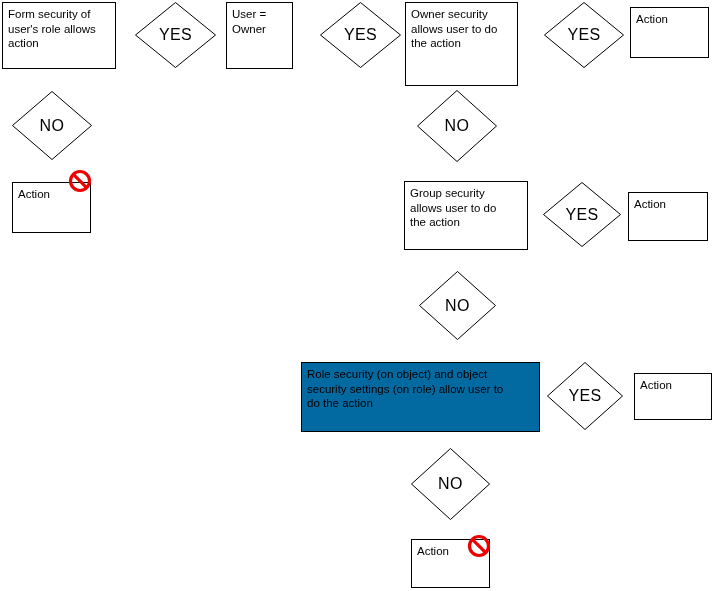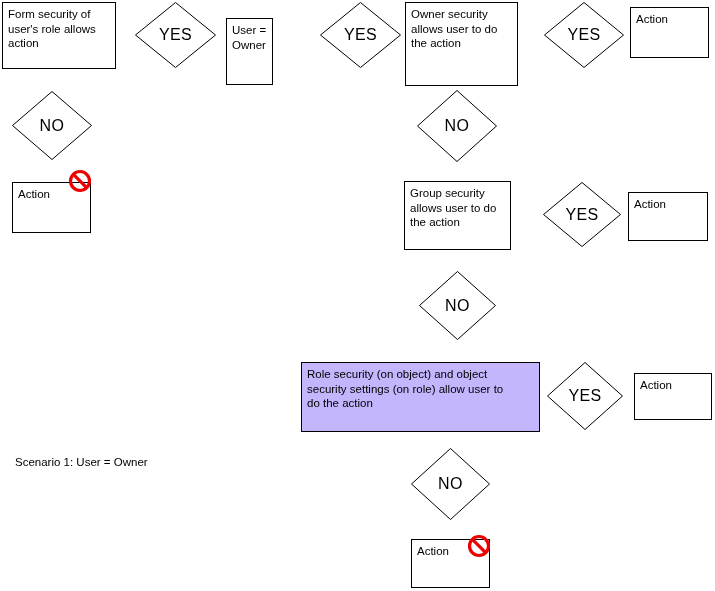--- a/index.html
+++ b/index.html
@@ -74,21 +74,21 @@
 <div id="canvas" style="background: rgb(255, 255, 255);">
     <div class="node-box" style="left: 2px; top: 2px; width: 114px; height: 67px; border-color: rgb(0, 0, 0); background: rgb(255, 255, 255);">Form security of
 user's role allows
 action</div>
     <div class="node-diamond" style="left: 135px; top: 2px; width: 81px; height: 66px;">
       <svg width="81" height="66">
         <polygon points="40.5,0.5 80.5,33 40.5,65.5 0.5,33" fill="#ffffff" stroke="#000000" stroke-width="1"></polygon>
       </svg>
       <div class="diamond-label">YES</div>
     </div>
-    <div class="node-box" style="left: 226px; top: 2px; width: 47px; height: 67px; border-color: rgb(0, 0, 0); background: rgb(255, 255, 255); margin-top: 16px;">User =
+    <div class="node-box" style="left: 226px; top: 2px; width: 67px; height: 67px; border-color: rgb(0, 0, 0); background: rgb(255, 255, 255);">User =
 Owner</div>
     <div class="node-diamond" style="left: 320px; top: 2px; width: 81px; height: 66px;">
       <svg width="81" height="66">
         <polygon points="40.5,0.5 80.5,33 40.5,65.5 0.5,33" fill="#ffffff" stroke="#000000" stroke-width="1"></polygon>
       </svg>
       <div class="diamond-label">YES</div>
     </div>
     <div class="node-box" style="left: 405px; top: 2px; width: 113px; height: 84px; border-color: rgb(0, 0, 0); background: rgb(255, 255, 255);">Owner security
 allows  user to do
 the action</div>
@@ -111,37 +111,37 @@
       </svg>
       <div class="diamond-label">NO</div>
     </div>
     <div class="node-box" style="left: 12px; top: 182px; width: 79px; height: 51px; border-color: rgb(0, 0, 0); background: rgb(255, 255, 255);">Action</div>
     <div class="no-badge" style="left: 67px; top: 168px;">
       <svg width="26" height="26">
         <circle cx="13" cy="13" r="9.5" fill="none" stroke="#ee0000" stroke-width="3.2"></circle>
         <line x1="6.16" y1="6.16" x2="19.84" y2="19.84" stroke="#ee0000" stroke-width="3.2"></line>
       </svg>
     </div>
-    <div class="node-box" style="left: 404px; top: 181px; width: 107px; height: 69px; border-color: rgb(0, 0, 0); background: rgb(255, 255, 255);">Group security
+    <div class="node-box" style="left: 404px; top: 181px; width: 124px; height: 69px; border-color: rgb(0, 0, 0); background: rgb(255, 255, 255);">Group security
 allows  user to do
 the action</div>
     <div class="node-diamond" style="left: 543px; top: 182px; width: 78px; height: 65px;">
       <svg width="78" height="65">
         <polygon points="39,0.5 77.5,32.5 39,64.5 0.5,32.5" fill="#ffffff" stroke="#000000" stroke-width="1"></polygon>
       </svg>
       <div class="diamond-label">YES</div>
     </div>
     <div class="node-box" style="left: 628px; top: 192px; width: 80px; height: 49px; border-color: rgb(0, 0, 0); background: rgb(255, 255, 255);">Action</div>
     <div class="node-diamond" style="left: 419px; top: 271px; width: 77px; height: 69px;">
       <svg width="77" height="69">
         <polygon points="38.5,0.5 76.5,34.5 38.5,68.5 0.5,34.5" fill="#ffffff" stroke="#000000" stroke-width="1"></polygon>
       </svg>
       <div class="diamond-label">NO</div>
     </div>
-    <div class="node-box" style="left: 301px; top: 362px; width: 239px; height: 70px; border-color: rgb(0, 0, 0); background: #c4b5fd;">Role security (on object) and object
+    <div class="node-box" style="left: 301px; top: 362px; width: 239px; height: 70px; border-color: rgb(0, 0, 0); background: #0369a1;">Role security (on object) and object
 security settings (on role) allow user to
 do the action</div>
     <div class="node-diamond" style="left: 547px; top: 362px; width: 76px; height: 68px;">
       <svg width="76" height="68">
         <polygon points="38,0.5 75.5,34 38,67.5 0.5,34" fill="#ffffff" stroke="#000000" stroke-width="1"></polygon>
       </svg>
       <div class="diamond-label">YES</div>
     </div>
     <div class="node-box" style="left: 634px; top: 373px; width: 78px; height: 47px; border-color: rgb(0, 0, 0); background: rgb(255, 255, 255);">Action</div>
     <div class="node-diamond" style="left: 411px; top: 448px; width: 79px; height: 72px;">
@@ -150,14 +150,13 @@
       </svg>
       <div class="diamond-label">NO</div>
     </div>
     <div class="node-box" style="left: 411px; top: 539px; width: 79px; height: 49px; border-color: rgb(0, 0, 0); background: rgb(255, 255, 255);">Action</div>
     <div class="no-badge" style="left: 466px; top: 533px;">
       <svg width="26" height="26">
         <circle cx="13" cy="13" r="9.5" fill="none" stroke="#ee0000" stroke-width="3.2"></circle>
         <line x1="6.16" y1="6.16" x2="19.84" y2="19.84" stroke="#ee0000" stroke-width="3.2"></line>
       </svg>
     </div>
-    <div class="caption" style="left: 15px; top: 455px;">Scenario 1: User = Owner</div>
   </div>
 
 </body></html>

